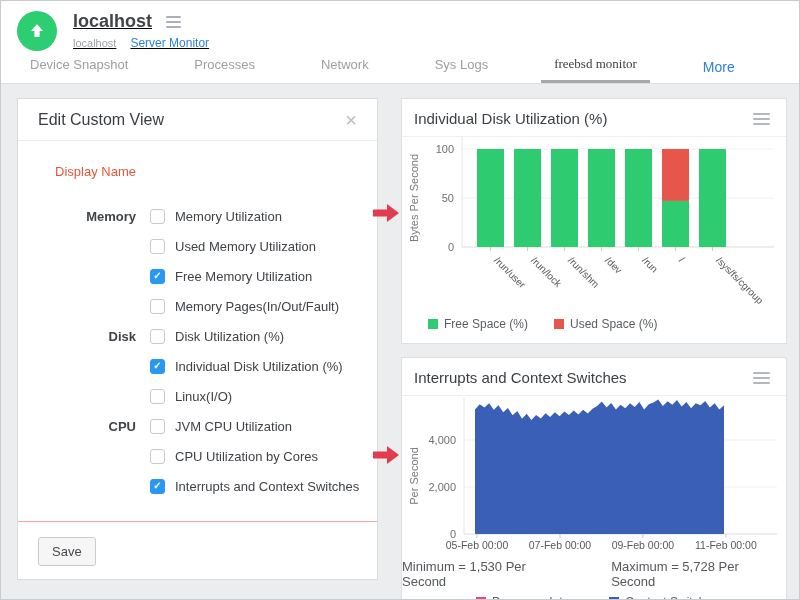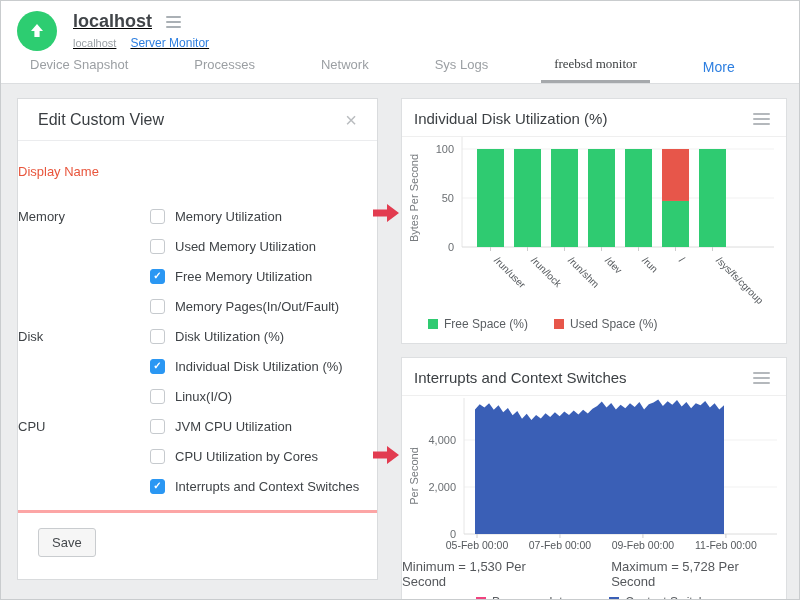--- a/index.html
+++ b/index.html
@@ -28,31 +28,31 @@
   
   .main { position:relative; display:flex; align-items:flex-start; padding:14px 0 0 16px; height:481px; }
 
   
   .dialog { width:361px; background:#fff; border:1px solid #d9dbdd; height:482px; position:relative; }
   .dialog-header { height:42px; display:flex; align-items:center; justify-content:space-between; padding:0 20px; border-bottom:1px solid #ebecee; }
   .dialog-title { font-size:16px; color:#3a3e42; font-weight:500; }
   .dialog-close { font-size:20px; color:#b9bcbf; cursor:pointer; line-height:1; }
   .dialog-body { padding-top:23px; }
   .field-row { display:flex; align-items:center; }
-  .field-label-col { width:132px; padding-right:14px; flex:0 0 132px; font-size:13px; }
+  .field-label-col { width:132px; text-align:right; padding-right:14px; flex:0 0 132px; font-size:13px; }
   .display-name-label { color:#e8553c; }
   .display-name-input { width:196px; height:30px; border:1px solid #ccd0d3; border-radius:3px; padding:0 10px; font-size:13px; color:#43474b; font-family:"Liberation Sans", sans-serif; outline:none; }
   .opt-rows { margin-top:22px; }
   .opt-row { display:flex; align-items:center; height:30px; }
-  .group-label { color:#3f4347; }
+  .group-label { color:#3f4347;font-weight:bold; }
   .checkbox { width:15px; height:15px; border:1px solid #c6cace; border-radius:3px; background:#fff; display:inline-flex; align-items:center; justify-content:center; cursor:pointer; flex:0 0 15px; }
   .checkbox.checked { background:#2a97f3; border-color:#2a97f3; }
   .checkbox .tick { color:#fff; font-size:10px; font-weight:700; line-height:1; }
   .opt-label { font-size:13px; color:#3f4347; margin-left:10px; }
-  .dialog-footer { position:absolute; left:0; right:0; bottom:11px; height:58px; border-top:3px solid #fca5a5; padding:15px 0 0 20px; }
+  .dialog-footer { position:absolute; left:0; right:0; bottom:0; height:58px; border-top:1px solid #fca5a5; padding:15px 0 0 20px; }
   .save-btn { font-family:"Liberation Sans", sans-serif; font-size:13px; color:#45494d; background:#f6f6f6; border:1px solid #c9cccf; border-radius:3px; padding:6px 13px; cursor:pointer; }
 
   
   .arrow { position:absolute; left:372px; }
   .arrow-1 { top:119px; }
   .arrow-2 { top:361px; }
 
   
   .charts-col { margin-left:23px; width:386px; }
   .card { background:#fff; border:1px solid #dddfe1; margin-bottom:13px; }

